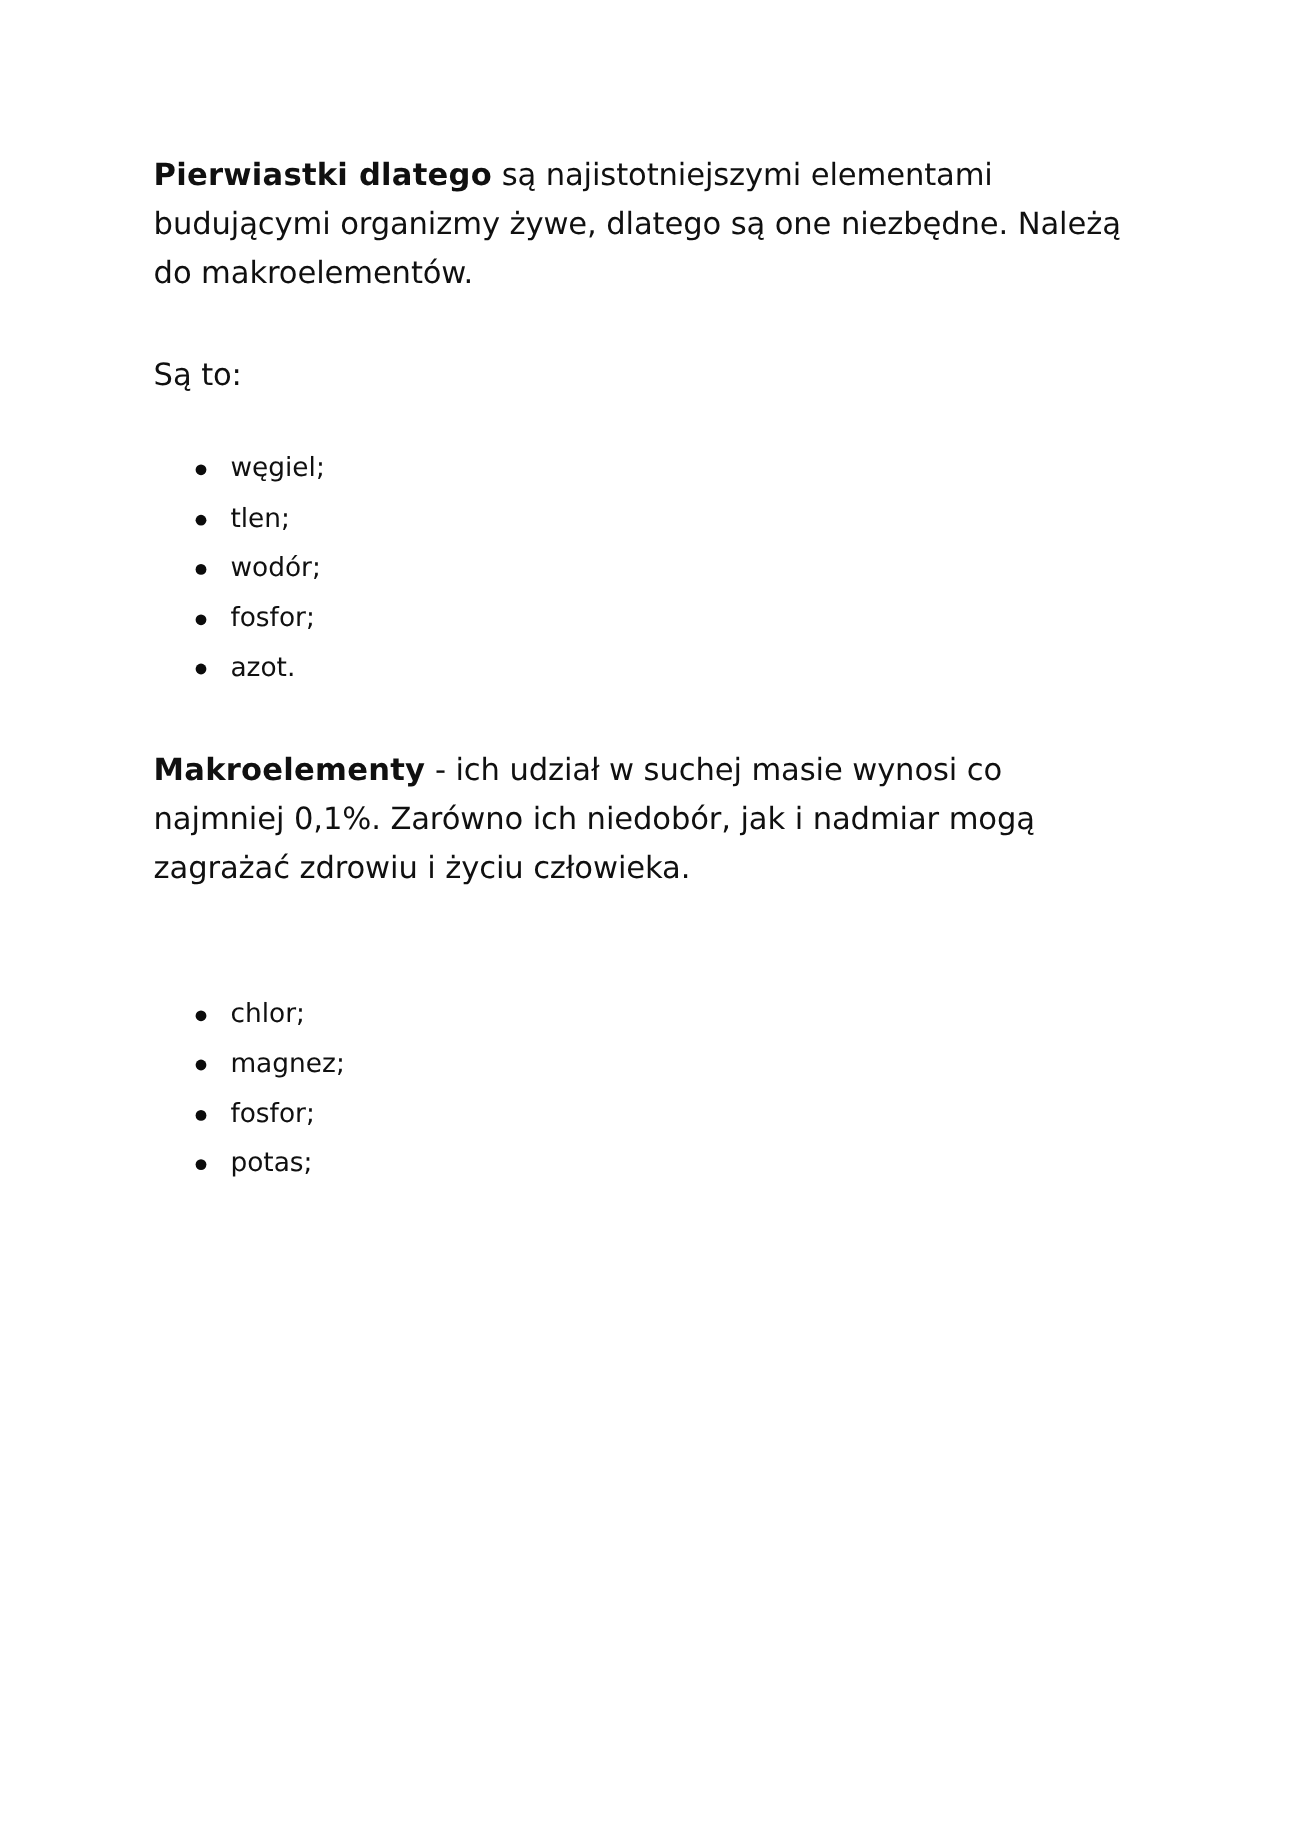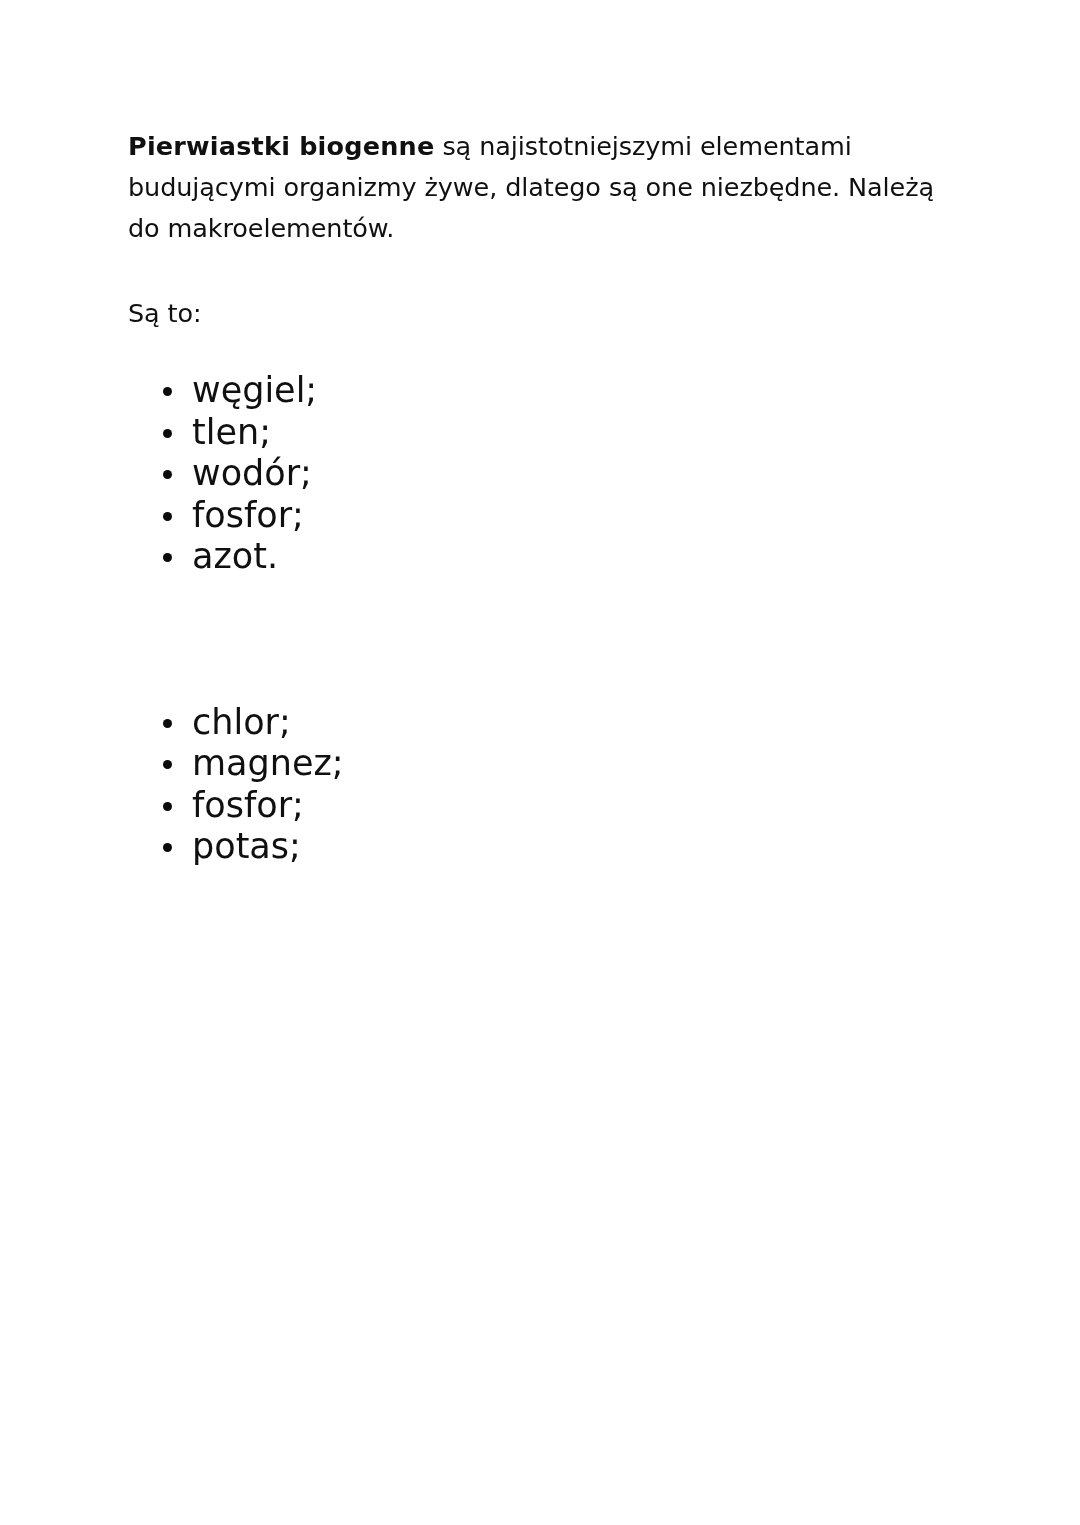--- a/index.html
+++ b/index.html
@@ -79,42 +79,42 @@
   
   ul.bullets {
     list-style: none;
     margin: 0;
     padding: 0;
   }
   ul.bullets li {
     position: relative;
     padding-left: 64px;
     font-family: "DejaVu Sans", sans-serif;
-    font-size: 35px;
+    font-size: 22px;
     line-height: 41.5px;
     color: #101010;
   }
   ul.bullets li .dot {
     position: absolute;
     left: 35px;
     top: 17px;
     width: 9px;
     height: 9px;
     background: #0b0b0b;
     border-radius: 50%;
   }
 </style>
 </head>
 <body>
 
 <div class="page">
   <div class="content">
 
 
-    <p class="para"><span class="strong">Pierwiastki biogenne</span><span> są najistotniejszymi elementami budującymi organizmy żywe, dlatego są one niezbędne. Należą do makroelementów.</span></p>
+    <p class="para"><span class="strong">Pierwiastki dlatego</span><span> są najistotniejszymi elementami budującymi organizmy żywe, dlatego są one niezbędne. Należą do makroelementów.</span></p>
 
     <div class="block-gap-lg"></div>
 
     <p class="para">Są to:</p>
 
     <div class="block-gap-md"></div>
 
     <ul class="bullets">
       <li>
         <span class="dot"></span>
@@ -133,20 +133,21 @@
         <span>fosfor;</span>
       </li>
       <li>
         <span class="dot"></span>
         <span>azot.</span>
       </li>
     </ul>
 
     <div class="block-gap-lg"></div>
 
+    <p class="para"><span class="strong">Makroelementy</span><span> - ich udział w suchej masie wynosi co najmniej 0,1%. Zarówno ich niedobór, jak i nadmiar mogą zagrażać zdrowiu i życiu człowieka.</span></p>
 
     <div class="block-gap-lg"></div>
 
 
     <div class="block-gap-md"></div>
 
     <ul class="bullets">
       <li>
         <span class="dot"></span>
         <span>chlor;</span>

